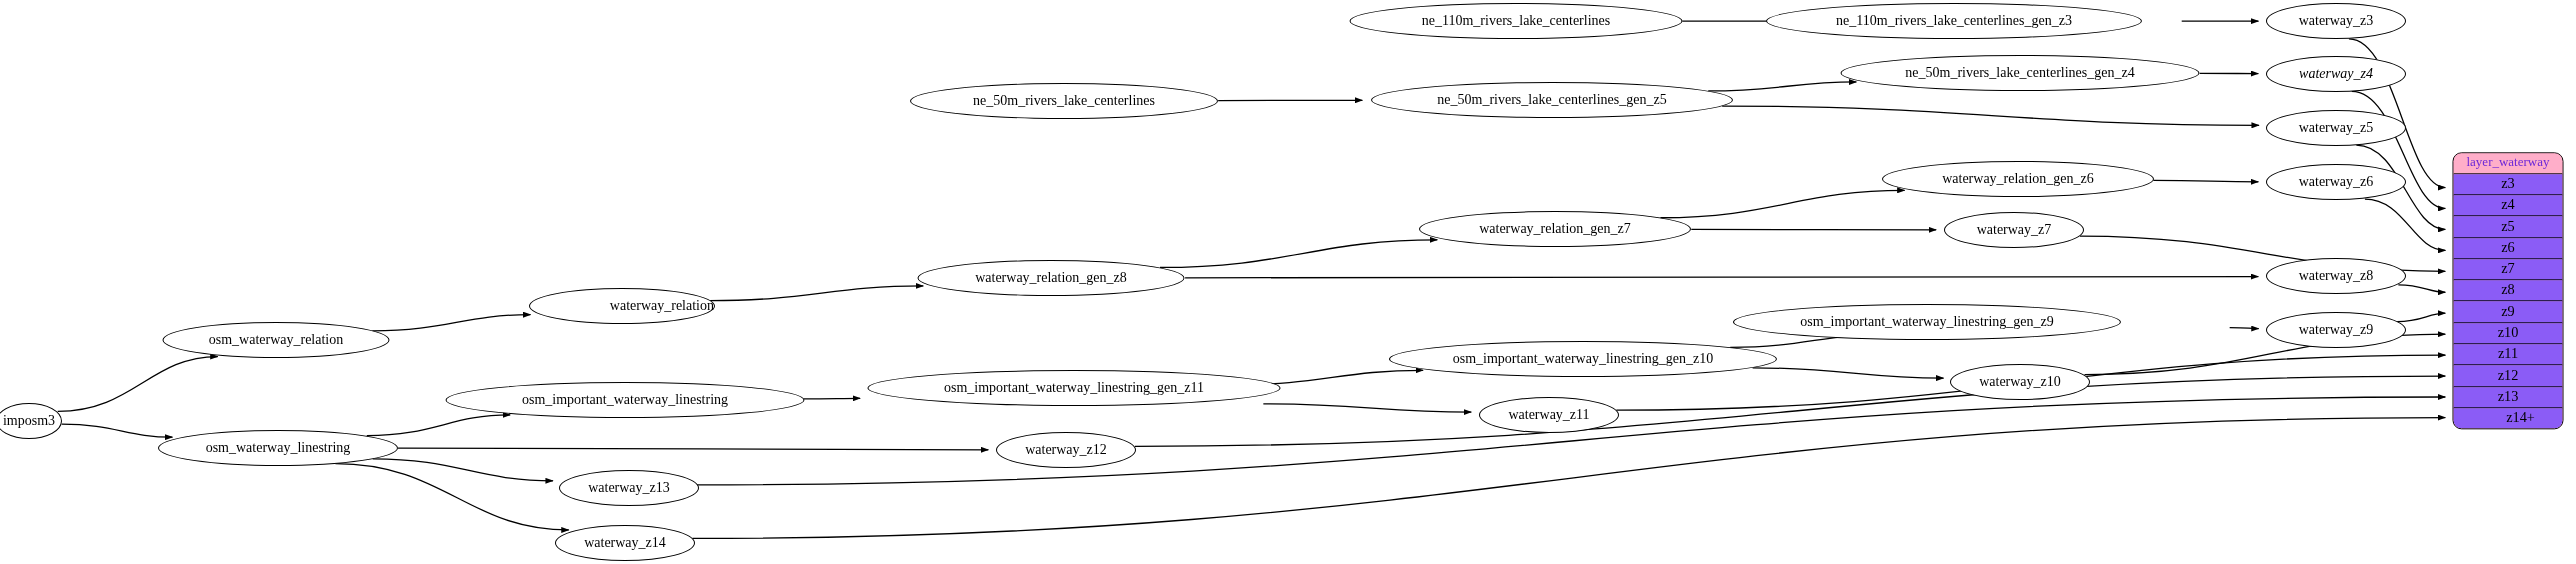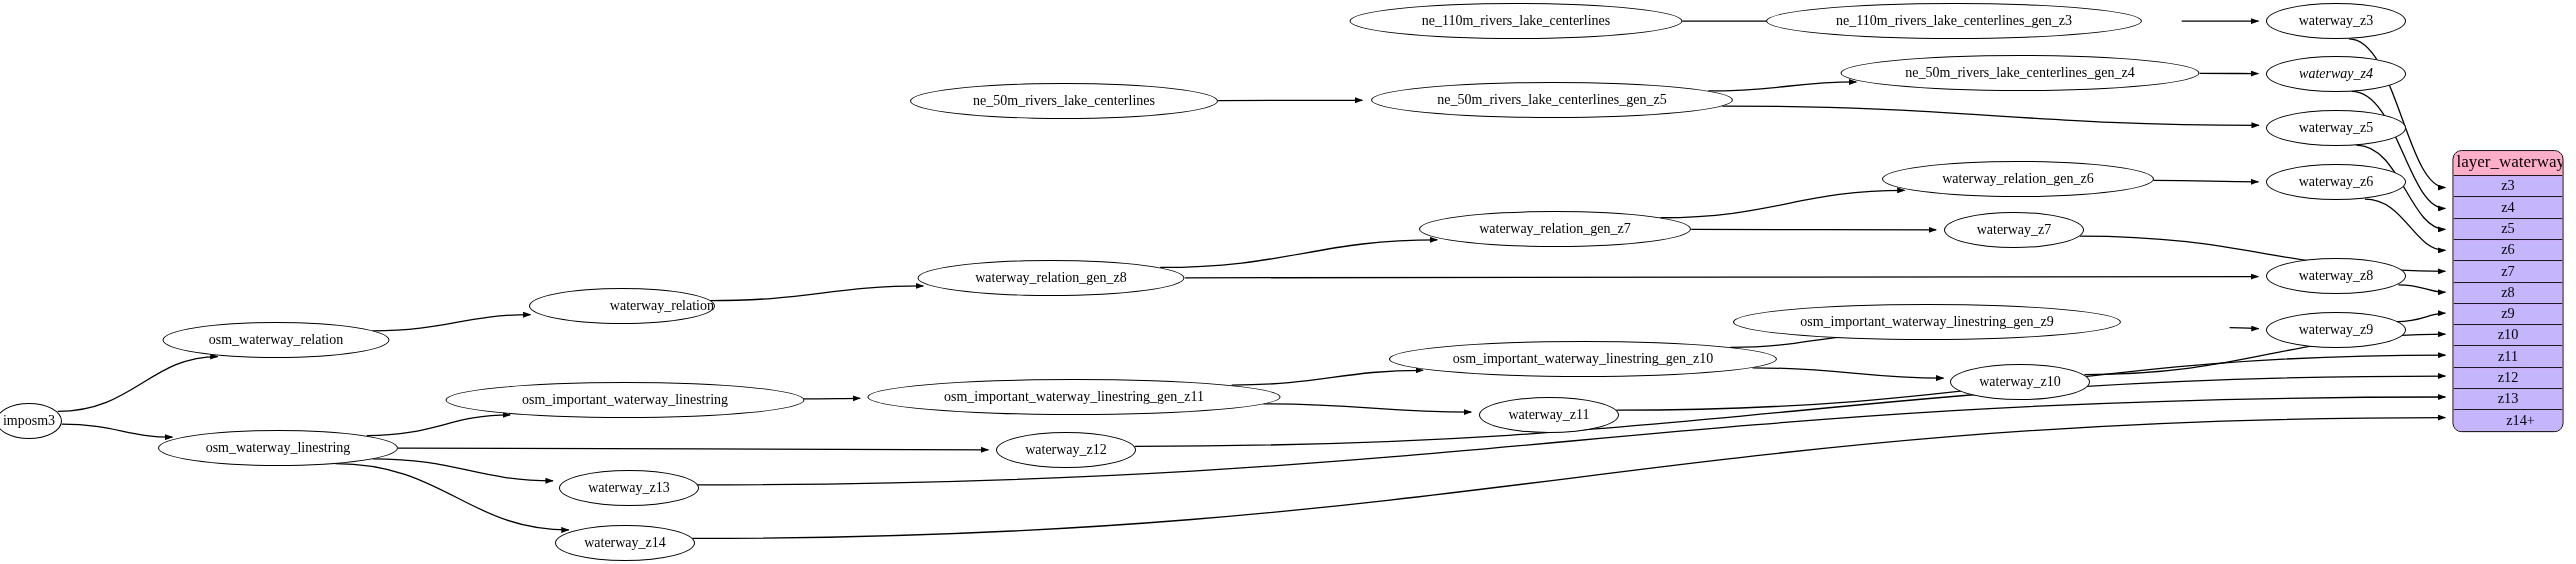--- a/index.html
+++ b/index.html
@@ -43,33 +43,33 @@
     transform: translate(-50%, -50%);
     box-sizing: border-box;
     border: 1.2px solid #000000;
     border-radius: 9px;
     background: #ffaec9;
     overflow: hidden;
     width: 111px;
   }
   .layer-table .lt-header {
     text-align: center;
-    font-size: 17px;
+    font-size: 13px;
     padding: 2.3px 3px 3px 3px;
     border-bottom: 1.2px solid #000000;
     background: #ffaec9;
-    color: #000000;
+    color: #6d28d9;
     line-height: 1.1;
   }
   .layer-table .lt-row {
     text-align: center;
     font-size: 14.3px;
     padding: 2.3px 3px 2.3px 3px;
     border-bottom: 1.2px solid #000000;
-    background: #c4b5fd;
+    background: #8b5cf6;
     color: #000000;
     line-height: 1.1;
   }
   .layer-table .lt-row:last-child {
     border-bottom: none;
     padding-left: 28px;
   }
 </style>
 </head>
 <body>
@@ -134,21 +134,21 @@
       </div>
       <div class="node" style="left: 622px; top: 306px; width: 186px; height: 36px; justify-content: flex-end;">
         <span>waterway_relation</span>
       </div>
       <div class="node" style="left: 625px; top: 400px; width: 359px; height: 36px;">
         <span>osm_important_waterway_linestring</span>
       </div>
       <div class="node" style="left: 1051px; top: 278px; width: 267px; height: 36px;">
         <span>waterway_relation_gen_z8</span>
       </div>
-      <div class="node" style="left: 1074px; top: 397px; width: 413px; height: 36px;">
+      <div class="node" style="left: 1074px; top: 388px; width: 413px; height: 36px;">
         <span>osm_important_waterway_linestring_gen_z11</span>
       </div>
       <div class="node" style="left: 1066px; top: 450px; width: 140px; height: 36px;">
         <span>waterway_z12</span>
       </div>
       <div class="node" style="left: 629px; top: 488px; width: 140px; height: 36px;">
         <span>waterway_z13</span>
       </div>
       <div class="node" style="left: 625px; top: 543px; width: 140px; height: 36px;">
         <span>waterway_z14</span>

